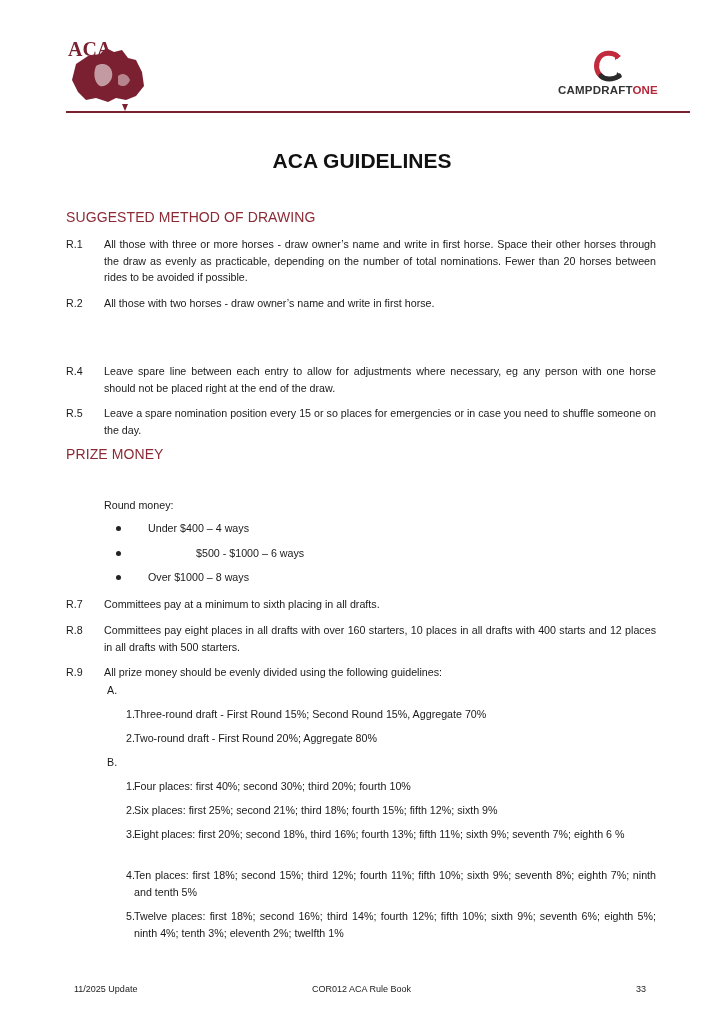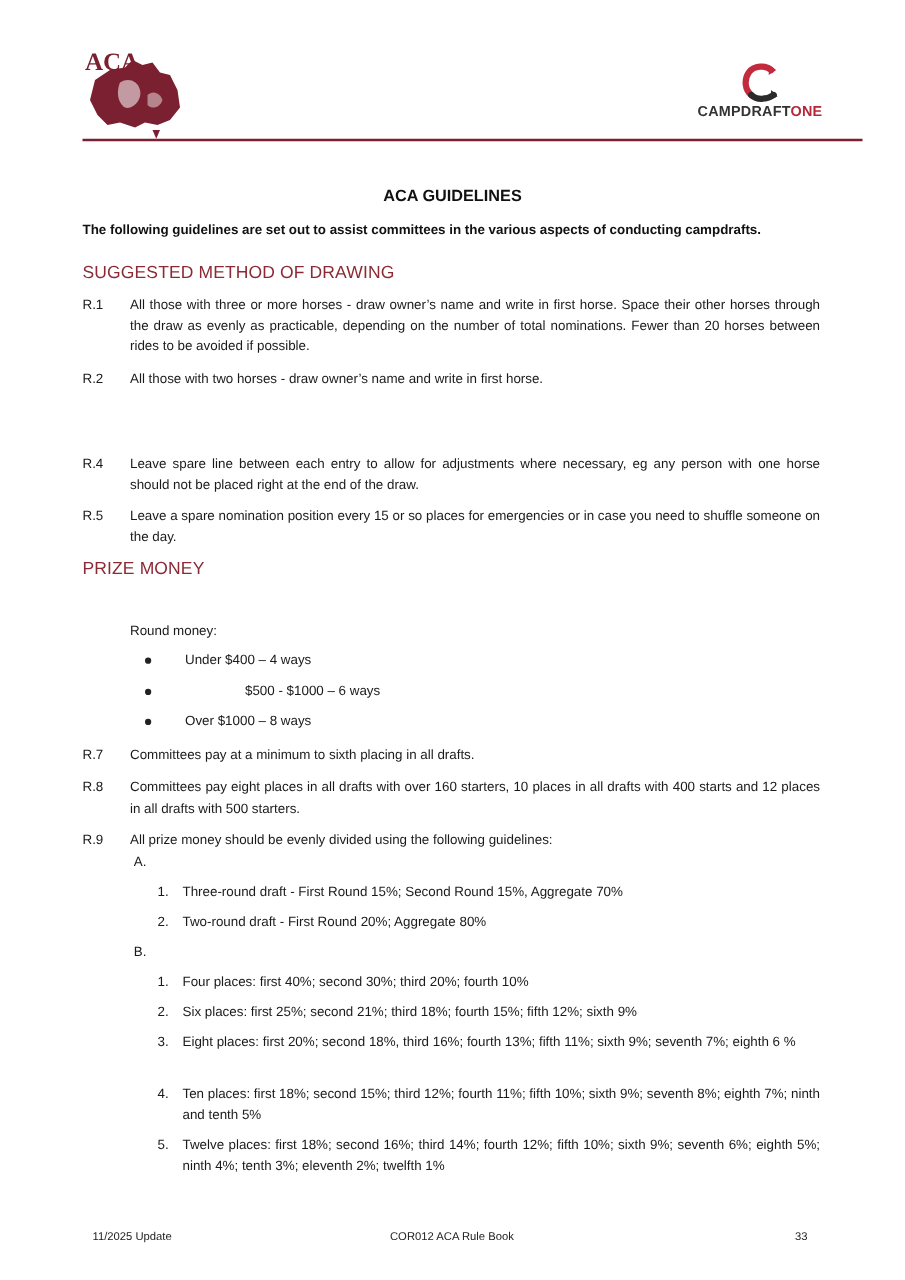--- a/index.html
+++ b/index.html
@@ -9,33 +9,33 @@
 
   
   .aca-logo { position: absolute; left: 66px; top: 36px; width: 84px; height: 76px; }
   .cd-logo { position: absolute; left: 548px; top: 50px; width: 120px; height: 58px; text-align: center; }
   .cd-mark { display: block; margin: 0 auto; width: 30px; height: 32px; }
   .cd-word { font-size: 11.5px; font-weight: bold; letter-spacing: 0.2px; color: #333; margin-top: 2px; }
   .cd-word .one { color: #b5273b; }
   .header-rule { position: absolute; left: 66px; right: 34px; top: 111px; height: 2px; background: #7a2030; }
 
   
-  .title { position: absolute; left: 0; right: 0; top: 149px; text-align: center; font-size: 13px; font-weight: bold; color: #111; }
+  .title { position: absolute; left: 0; right: 0; top: 149px; text-align: center; font-size: 21px; font-weight: bold; color: #111; }
   .intro { position: absolute; left: 66px; right: 56px; top: 178px; font-size: 10.7px; font-weight: bold; color: #111; }
   .h2 { position: absolute; left: 66px; font-size: 14px; color: #8b2a34; letter-spacing: 0.1px; }
   .rule { position: absolute; left: 66px; width: 590px; font-size: 10.7px; line-height: 16.6px; }
   .rule .num { position: absolute; left: 0; top: 0; width: 38px; }
   .rule .txt { margin-left: 38px; text-align: justify; }
   .plain { position: absolute; font-size: 10.7px; line-height: 16.6px; }
   .bullet { position: absolute; left: 116px; font-size: 10.7px; }
   .bullet .dot { position: absolute; left: 0; top: 4px; width: 5px; height: 5px; border-radius: 50%; background: #222; }
   .bullet .btxt { margin-left: 32px; }
   .sub { position: absolute; left: 126px; width: 530px; font-size: 10.7px; line-height: 16.6px; }
   .sub .snum { position: absolute; left: 0; top: 0; }
-  .sub .stxt { margin-left: 20px; text-align: justify; }
+  .sub .stxt { margin-left: 8px; text-align: justify; }
 
   .footer { position: absolute; top: 984px; font-size: 9px; color: #222; }
 </style>
 </head>
 <body>
 
 <div class="page">
 
   <div class="aca-logo">
     <svg width="84" height="76" viewBox="0 0 84 76">
@@ -53,21 +53,20 @@
       <path d="M8 26 C12 30, 20 30, 26 26" fill="none" stroke="#2b2b2b" stroke-width="5" stroke-linecap="round"></path>
       <path d="M22 2 L28 6 L22 10 Z" fill="#c22a3e"></path>
       <path d="M24 22 L29 27 L23 30 Z" fill="#2b2b2b"></path>
     </svg>
     <div class="cd-word"><span>CAMPDRAFT</span><span class="one">ONE</span></div>
   </div>
 
   <div class="header-rule"></div>
 
   <div class="title">ACA GUIDELINES</div>
-  <div class="intro">The following guidelines are set out to assist committees in the various aspects of conducting campdrafts.</div>
 
   <div class="h2" style="top:209px;">SUGGESTED METHOD OF DRAWING</div>
 
   <div class="rule" style="top:236px;">
     <span class="num">R.1</span>
     <div class="txt">All those with three or more horses - draw owner’s name and write in first horse. Space their other horses through the draw as evenly as practicable, depending on the number of total nominations. Fewer than 20 horses between rides to be avoided if possible.</div>
   </div>
   <div class="rule" style="top:295px;">
     <span class="num">R.2</span>
     <div class="txt">All those with two horses - draw owner’s name and write in first horse.</div>

